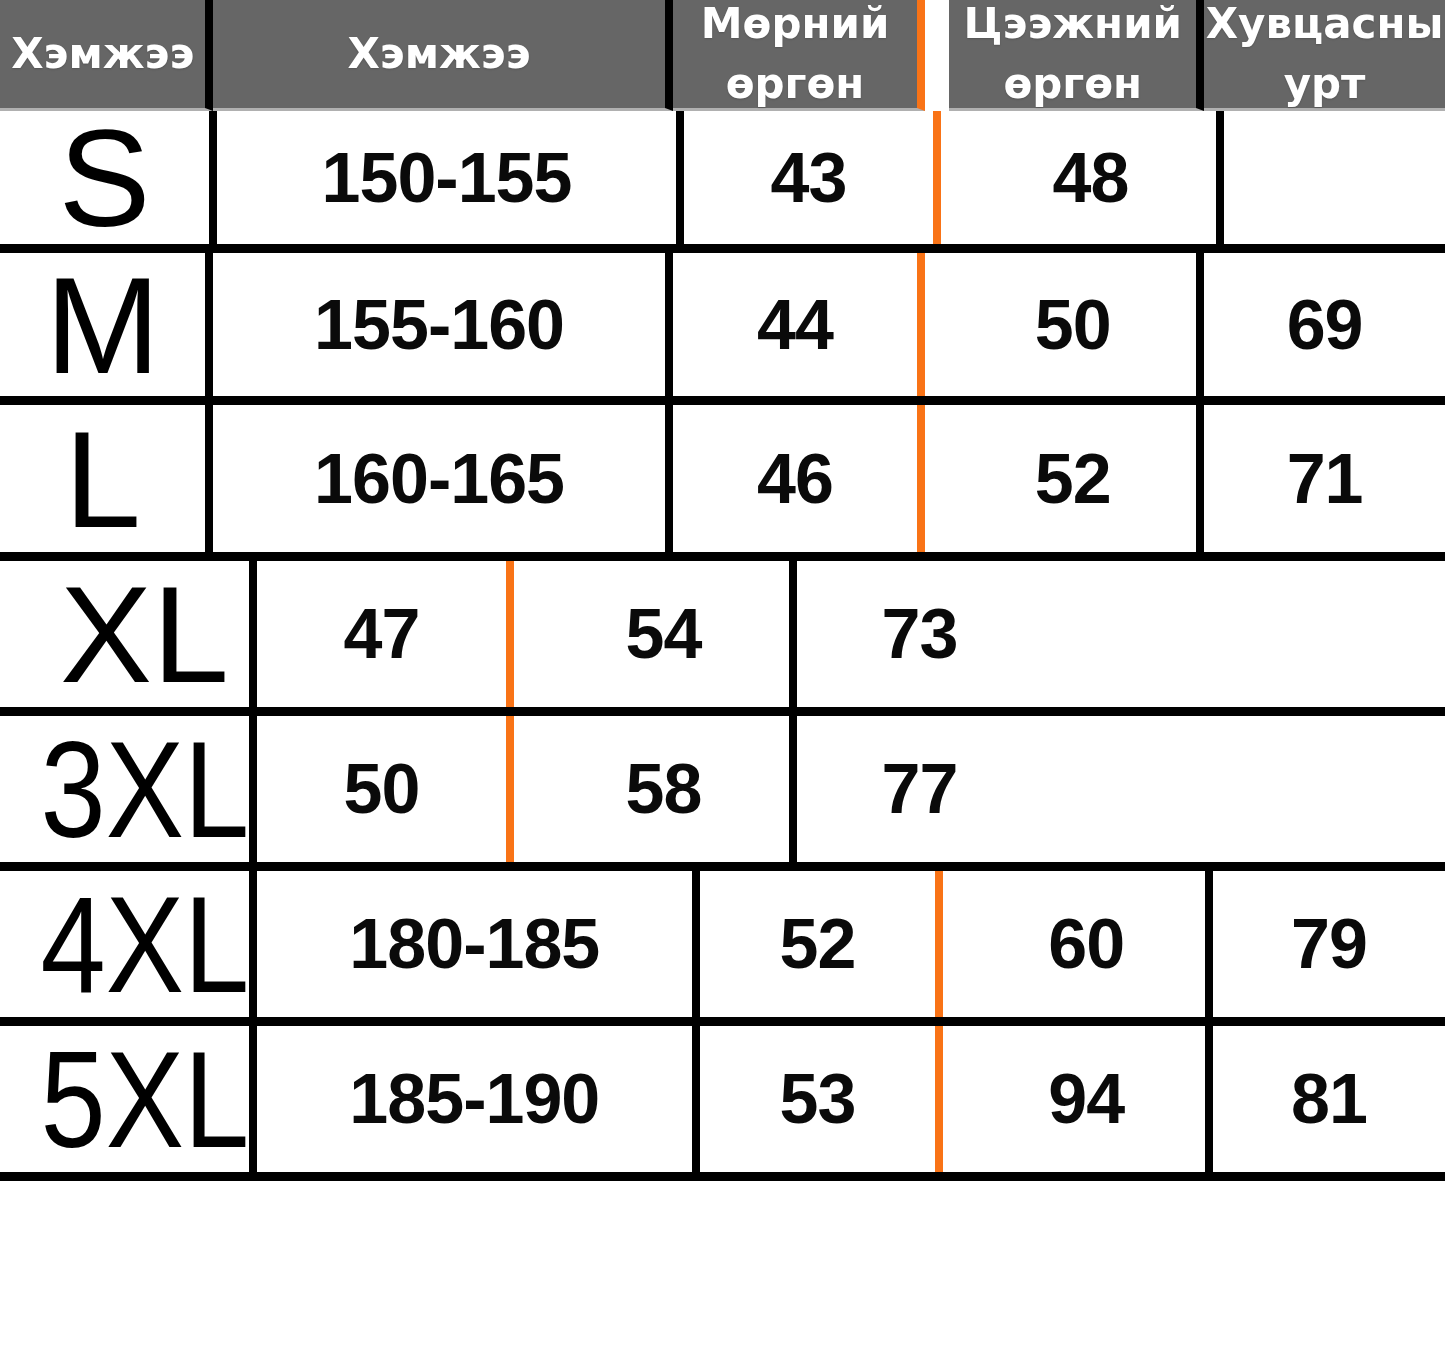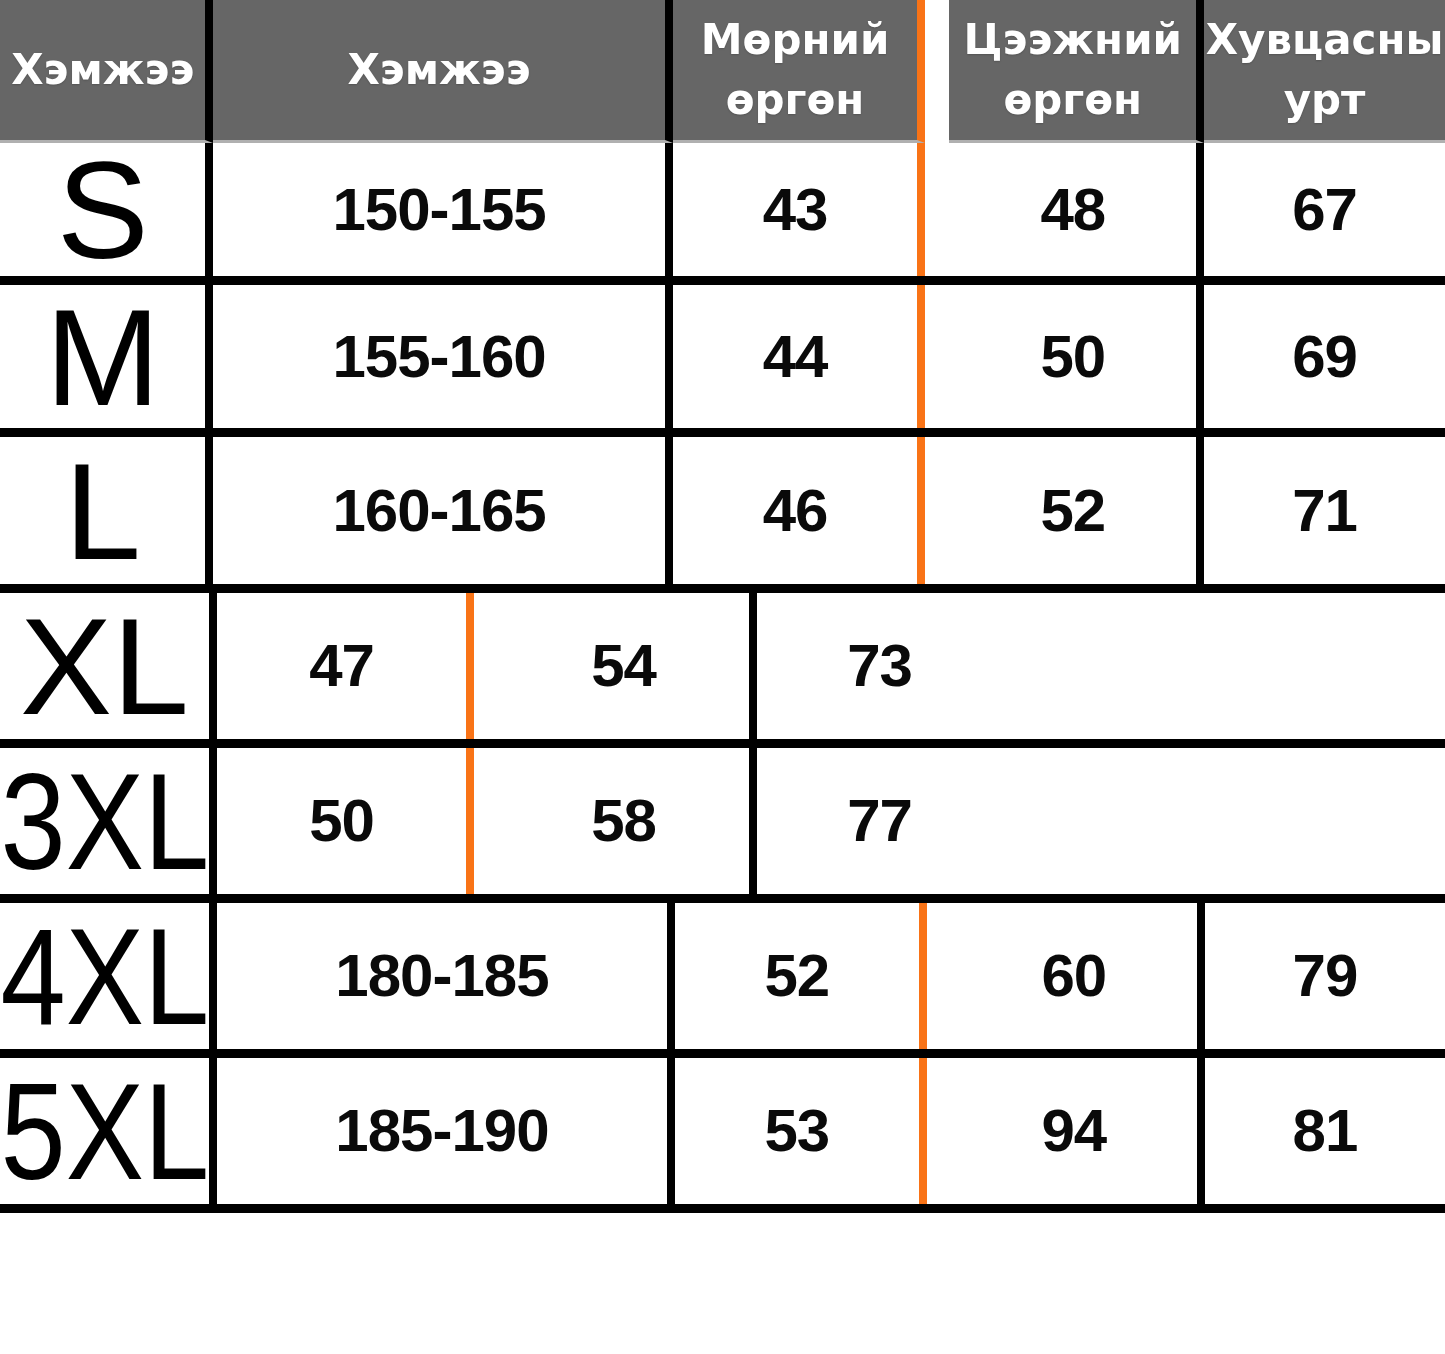--- a/index.html
+++ b/index.html
@@ -5,26 +5,26 @@
   * { margin:0; padding:0; box-sizing:border-box; }
   html,body { background:#ffffff; }
   .stage {
     position:relative;
     width:1445px; height:1354px;
     background:#ffffff;
     overflow:hidden;
     font-family:"Liberation Sans", sans-serif;
   }
   .row { display:flex; width:1445px; }
-  .hrow { height:143px; }
+  .hrow { height:111px; }
   .brow { border-bottom:9px solid #000; background:#fff; }
   .h142 { height:142px; }
   .h152 { height:152px; }
   .h156 { height:156px; }
-  .h155 { height:155px; }
+  .h155 { height:155px;padding-left:40px; }
   .cell {
     display:flex; align-items:center; justify-content:center;
     height:100%; overflow:visible;
   }
   .c1 { width:217px; border-right:8px solid #000; }
   .c2 { width:467px; border-right:8px solid #000; }
   .c3 { width:257px; border-right:8px solid #f97316; }
   .c4 { width:259px; border-right:8px solid #000;margin-left:24px; }
   .c5 { width:245px; }
   .hcell {
@@ -40,21 +40,21 @@
   }
   .size {
     font-size:138px;
     font-weight:400;
     color:#000;
     line-height:1;
     white-space:nowrap;
   }
   .size.cond { transform:scaleX(0.85); }
   .num {
-    font-size:60px;
+    font-size:70px;
     font-weight:700;
     color:#0a0a0a;
     letter-spacing:-1px;
     line-height:1;
     white-space:nowrap;
   }
 </style>
 </head>
 <body>
 
@@ -84,23 +84,20 @@
       </div>
     <div class="cell c2">
         <span class="num">150-155</span>
       </div>
     <div class="cell c3">
         <span class="num">43</span>
       </div>
     <div class="cell c4">
         <span class="num">48</span>
       </div>
-    <div class="cell c5">
-        <span class="num">67</span>
-      </div>
   </div>
 
   <div class="row brow h152">
     <div class="cell c1">
         <span class="size">M</span>
       </div>
     <div class="cell c2">
         <span class="num">155-160</span>
       </div>
     <div class="cell c3">

